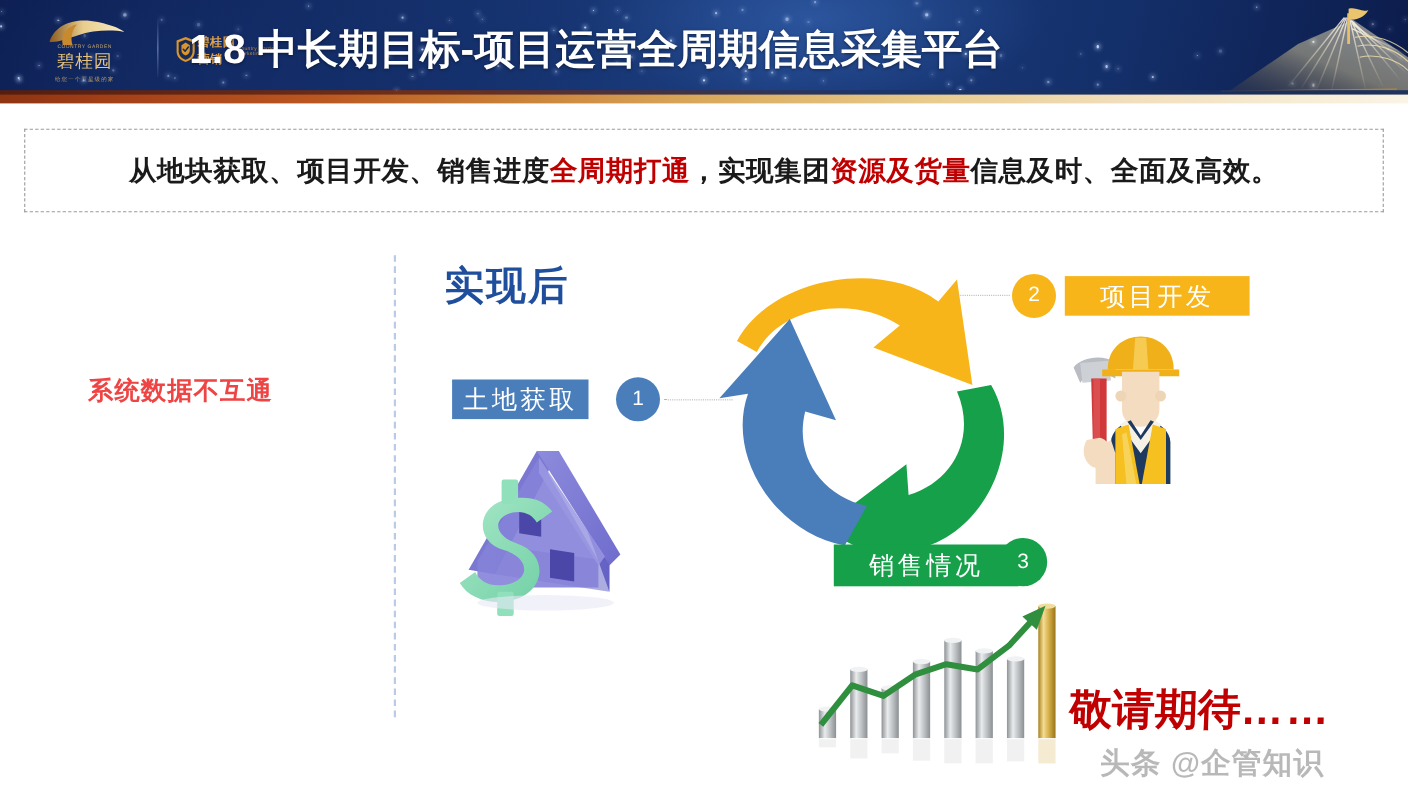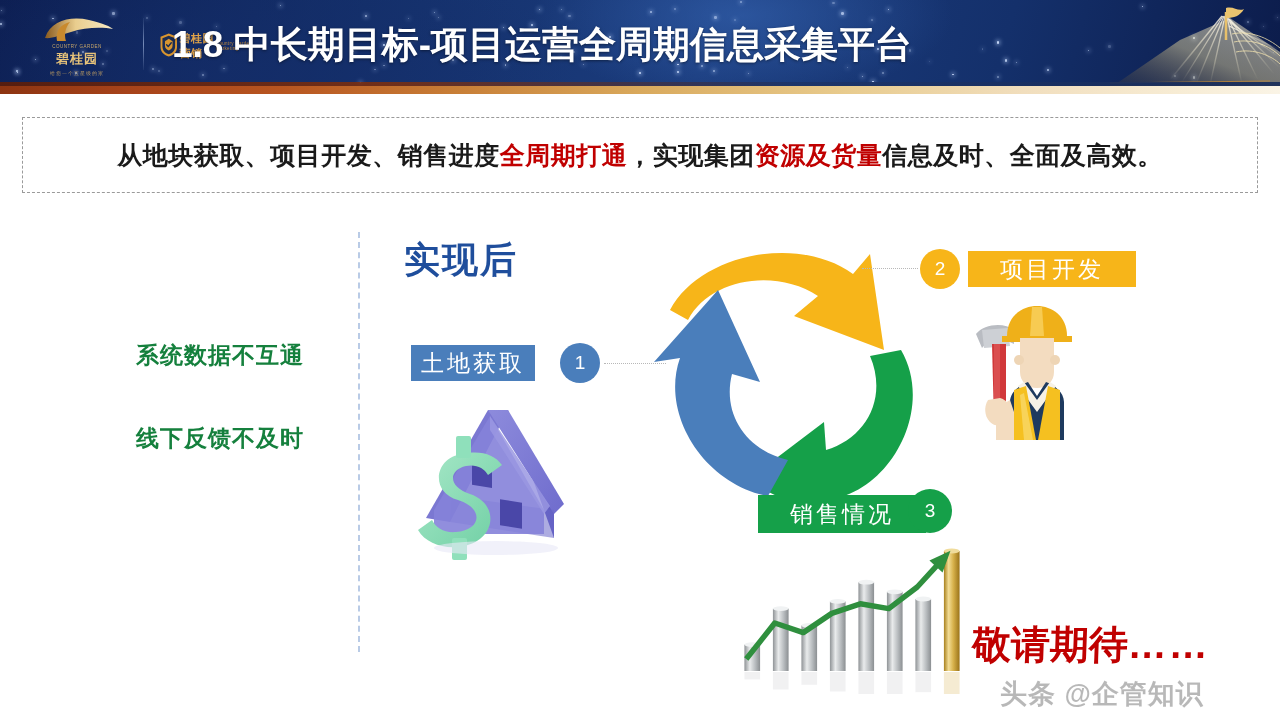--- a/index.html
+++ b/index.html
@@ -47,21 +47,21 @@
 
   
   .logo-block {
     position: absolute; left: 18px; top: 14px;
     width: 118px; height: 62px;
     display: flex; flex-direction: column; align-items: center; justify-content: center;
   }
   .bgy-swirl { position: relative; width: 80px; height: 30px; }
   .bgy-swirl svg { position: absolute; left: 0; top: 0; }
   .logo-cn {
-    font-size: 13px; font-weight: bold; letter-spacing: 1px;
+    font-size: 16px; font-weight: normal; letter-spacing: 1px;
     color: #e6c27a; margin-top: 1px;
   }
   .logo-en { font-size: 4.5px; color: #c9a86b; letter-spacing: .5px; margin-top: 2px; }
   .logo-tag { font-size: 5px; color: #b99a62; letter-spacing: 1px; margin-top: 2px; }
   .logo-divider {
     position: absolute; left: 143px; top: 18px;
     width: 1px; height: 52px;
     background: linear-gradient(180deg, rgba(200,220,255,0.05), rgba(200,220,255,0.55), rgba(200,220,255,0.05));
   }
   .logo-block2 {
@@ -112,22 +112,22 @@
 
   
   .col-title-before {
     position: absolute; left: 140px; top: 232px;
     width: 200px; text-align: center;
     font-size: 36px; font-weight: bold; color: #1f4e9c;
     letter-spacing: 2px;
   }
   .before-items { position: absolute; left: 80px; top: 340px; width: 280px; }
   .before-item {
-    font-size: 23px; font-weight: bold; color: #15803d;
-    text-align: center; letter-spacing: 1px;
+    font-size: 23px; font-weight: bold; color: #ef4444;
+    letter-spacing: 1px;
     margin-bottom: 52px;
   }
 
   
   .col-title-after {
     position: absolute; left: 404px; top: 236px;
     font-size: 36px; font-weight: bold; color: #1f4e9c;
     letter-spacing: 2px;
   }
 
@@ -371,21 +371,20 @@
   <div class="header-stripe"></div>
 
   <div class="banner">
     <div class="banner-text" id="banner-text"><span>从地块获取、项目开发、销售进度</span><span class="hl" style="color: rgb(192, 0, 0);">全周期打通</span><span>，实现集团</span><span class="hl" style="color: rgb(192, 0, 0);">资源及货量</span><span>信息及时、全面及高效。</span></div>
   </div>
 
   <div class="v-divider"></div>
 
   <div class="before-items">
     <div class="before-item">系统数据不互通</div>
-    <div class="before-item">线下反馈不及时</div>
   </div>
 
   <div class="col-title-after" style="color: rgb(31, 78, 156);">实现后</div>
 
   <div class="cycle">
     <svg width="290" height="290" viewBox="0 0 290 290">
 
       <g>
         <path d="M22 72 C52 16, 150 -4, 205 36 L222 16 L236 112 L146 78 L170 58 C128 30, 62 40, 40 82 Z" fill="#f7b519"></path>
       </g>

